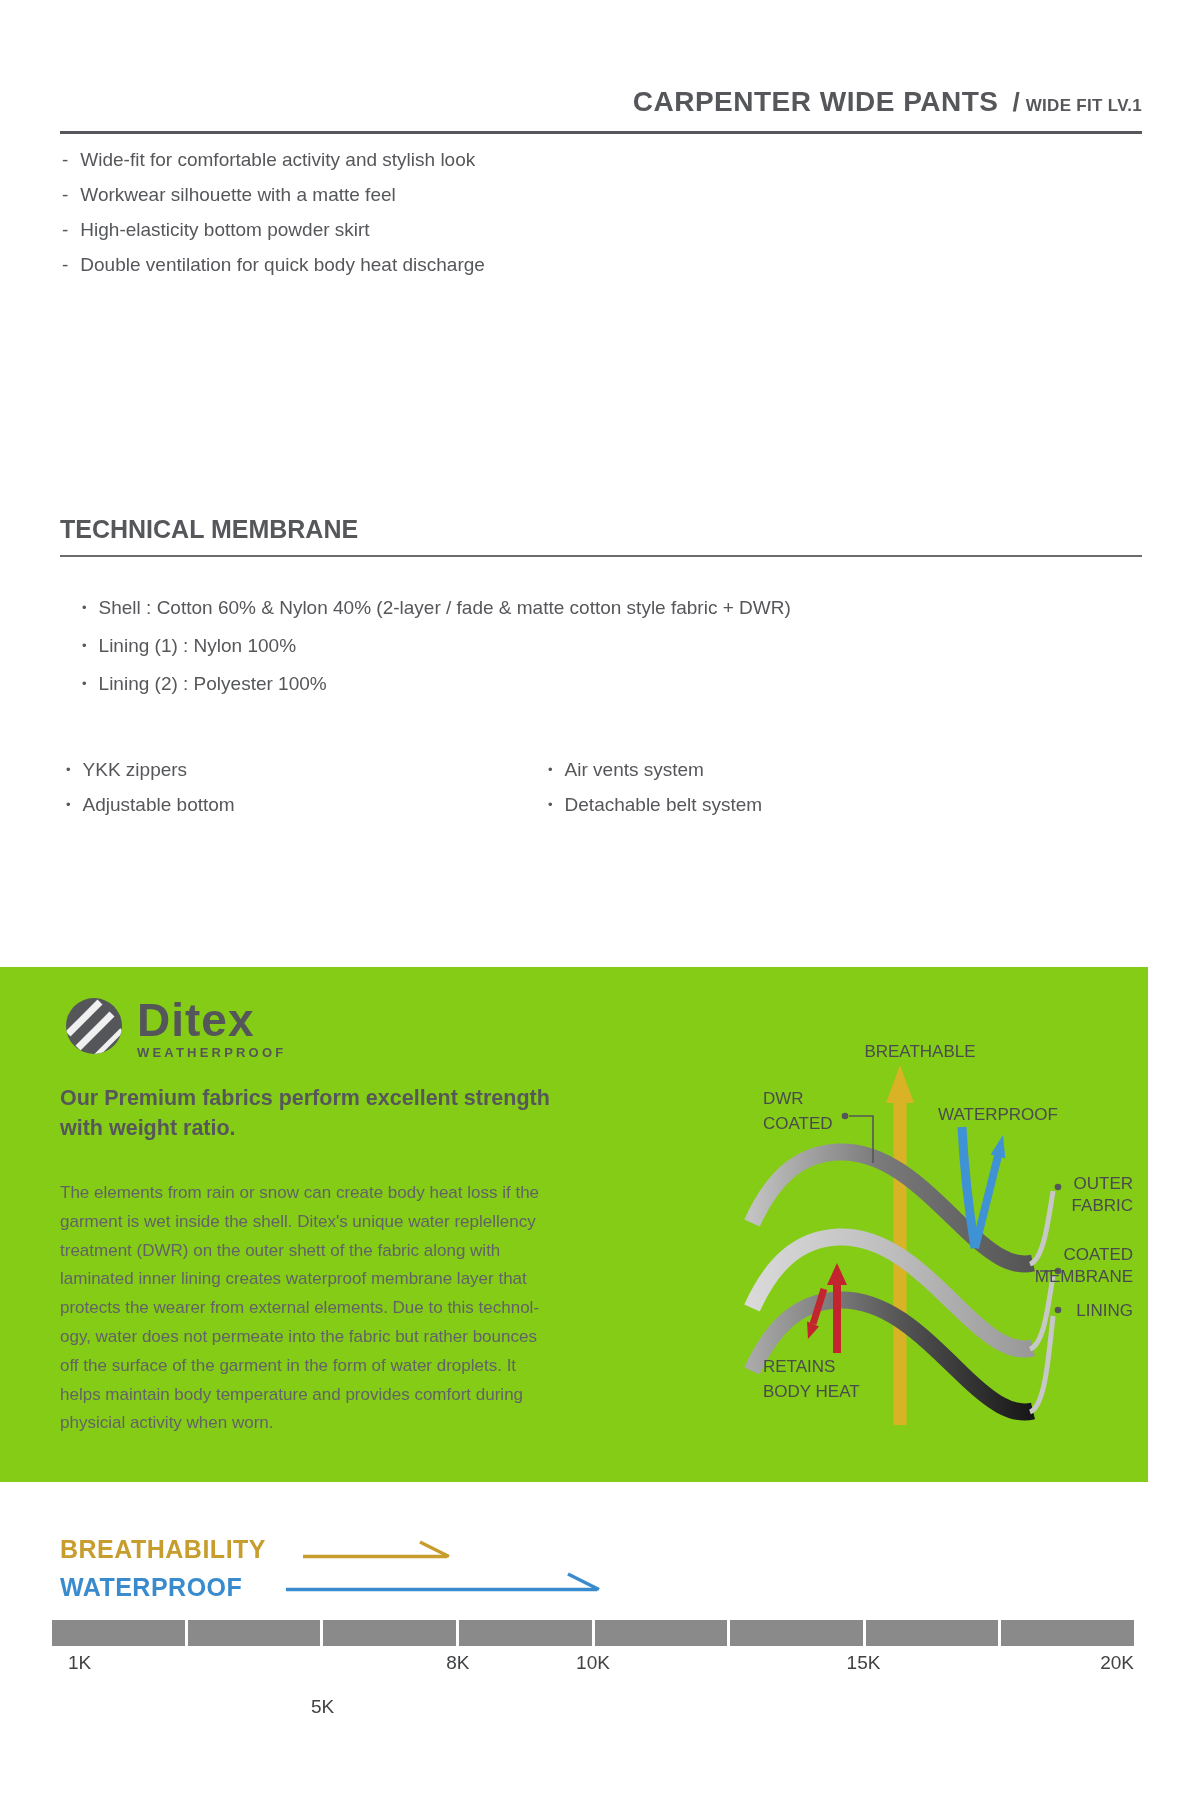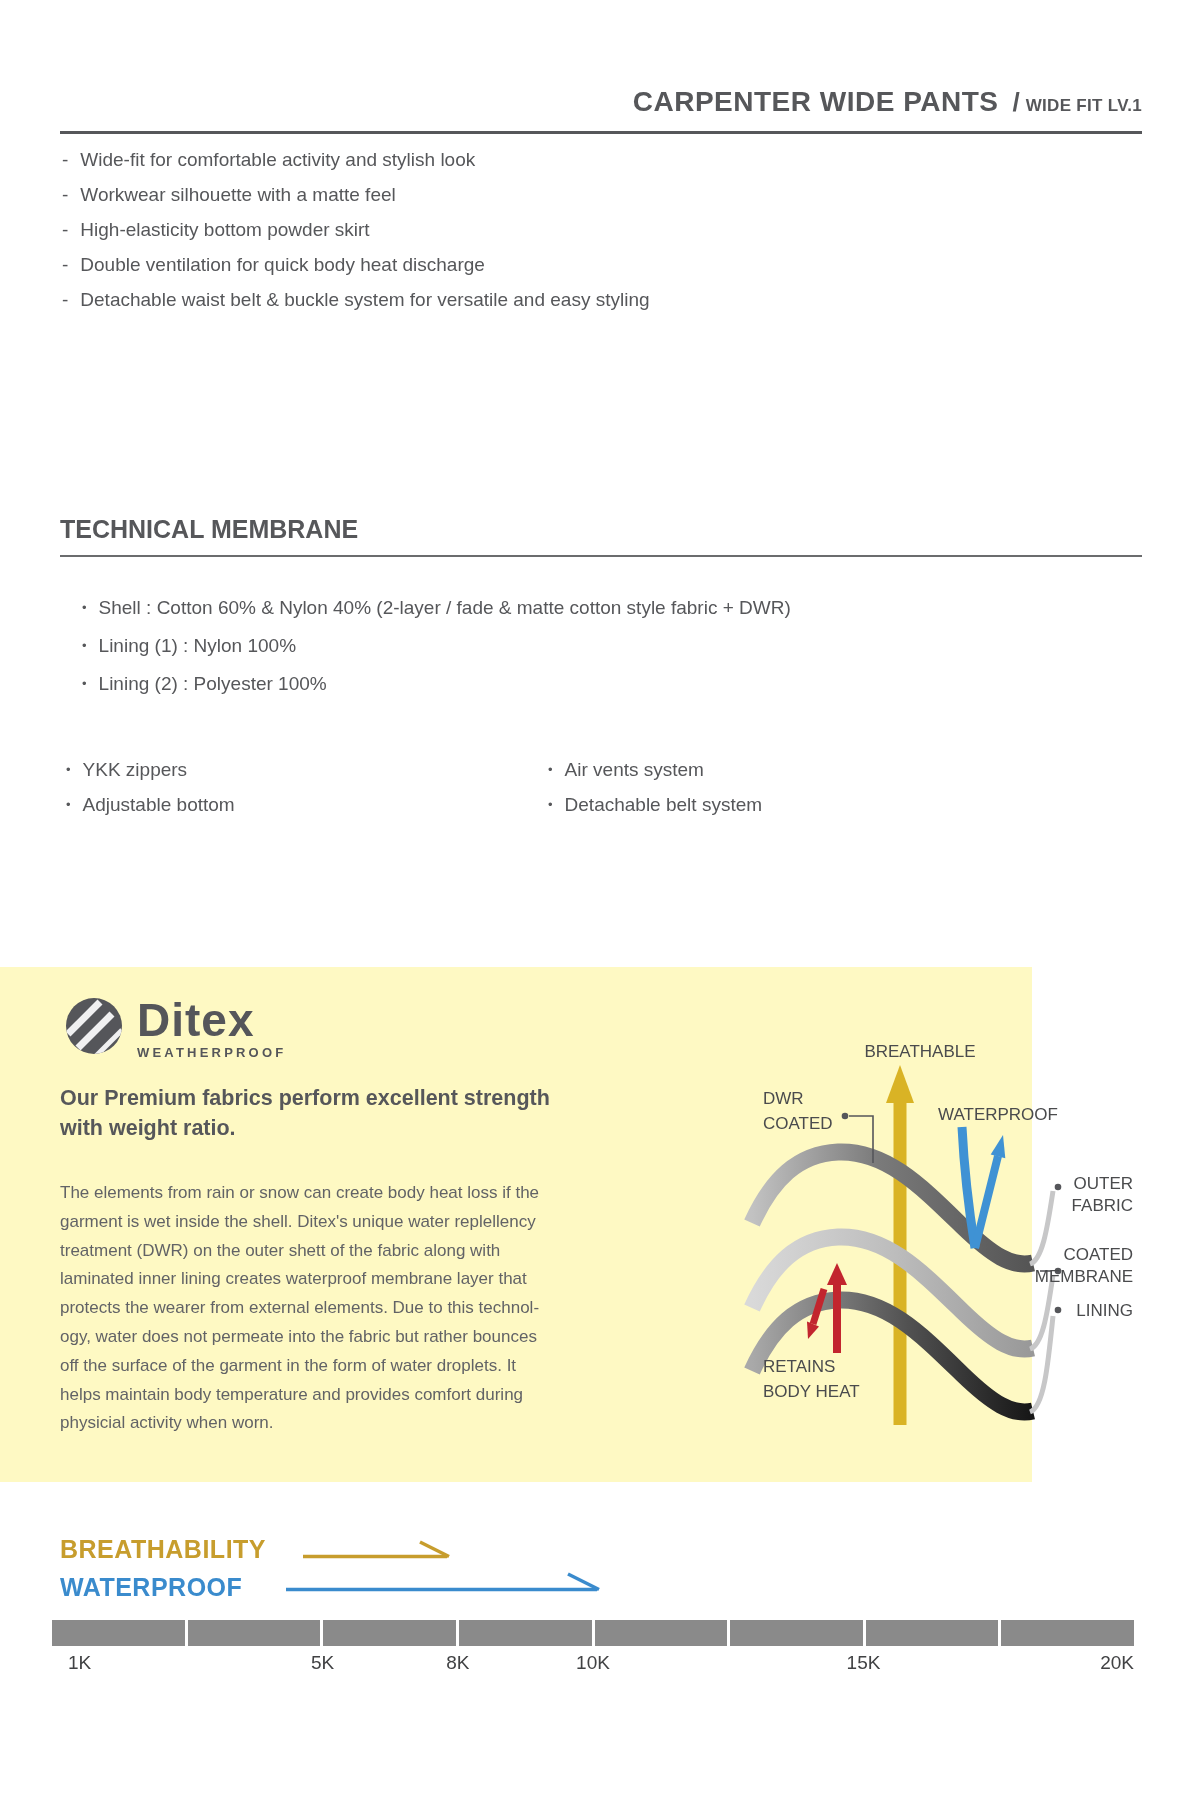--- a/index.html
+++ b/index.html
@@ -24,21 +24,21 @@
     border-bottom:2px solid #6b6c6e;padding-bottom:11px;}
   .bullets{list-style:none;margin:0;padding:0;}
   .bullets li{font-size:19px;color:#56575a;line-height:21px;}
   .bullets li::before{content:"•";font-size:13px;margin-right:12px;vertical-align:2px;}
   .materials{position:absolute;left:82px;top:597px;}
   .materials li{margin-bottom:17px;}
   .extras-left{position:absolute;left:66px;top:759px;}
   .extras-right{position:absolute;left:548px;top:759px;}
   .extras-left li,.extras-right li{margin-bottom:14px;}
   
-  .gray-section{position:absolute;left:0;top:967px;width:1032px;height:515px;background:#fef9c3;text-decoration:underline;}
+  .gray-section{position:absolute;left:0;top:967px;width:1148px;height:515px;background:#84cc16;text-decoration:underline;}
   .logo{position:absolute;left:66px;top:31px;display:flex;align-items:flex-start;}
   .logo-text{margin-left:15px;}
   .logo-brand{font-size:46px;font-weight:bold;color:#55565a;line-height:44px;letter-spacing:1px;}
   .logo-sub{font-size:13px;font-weight:bold;color:#55565a;letter-spacing:3.2px;margin-top:3px;}
   .ditex-headline{position:absolute;left:60px;top:116px;font-size:21.5px;font-weight:bold;
     color:#56575a;line-height:30px;white-space:pre-line;}
   .ditex-body{position:absolute;left:60px;top:212px;font-size:17px;color:#626366;
     line-height:28.8px;white-space:pre-line;}
   .diagram{position:absolute;left:640px;top:50px;}
   .diagram text{font-size:17px;fill:#4a4b4d;}
@@ -46,39 +46,38 @@
   .perf-label{position:absolute;left:60px;font-size:25px;font-weight:bold;letter-spacing:.5px;}
   .perf-breath{top:1535px;color:#c79d2d;}
   .perf-water{top:1573px;color:#3a8bcd;}
   .perf-arrows{position:absolute;left:0;top:1520px;}
   .scale-bar{position:absolute;left:52px;top:1620px;width:1082px;height:26px;display:flex;gap:3px;}
   .scale-bar .seg{flex:1;background:#8a8a8a;}
   .scale-labels{position:absolute;left:52px;top:1652px;width:1082px;height:26px;
     font-size:19px;color:#414244;}
   .scale-labels span{position:absolute;top:0;transform:translateX(-50%);}
   .scale-labels .t0{left:16px;transform:none;}
-  .scale-labels .t1{left:25%;}
+  .scale-labels .t1{left:25%;margin-top:44px;}
   .scale-labels .t2{left:37.5%;}
   .scale-labels .t3{left:50%;}
   .scale-labels .t4{left:75%;}
   .scale-labels .t5{left:100%;transform:translateX(-100%);}
 </style>
 </head>
 <body>
 
 <div class="title-block">
   <span class="title-main">CARPENTER WIDE PANTS</span><span class="title-slash">/</span><span class="title-fit">WIDE FIT LV.1</span>
 </div>
 
 <ul class="features">
   <li>Wide-fit for comfortable activity and stylish look</li>
   <li>Workwear silhouette with a matte feel</li>
   <li>High-elasticity bottom powder skirt</li>
   <li>Double ventilation for quick body heat discharge</li>
-  <li>Detachable waist belt &amp; buckle system for versatile and easy styling</li>
 </ul>
 
 <div class="tech-heading">TECHNICAL MEMBRANE</div>
 
 <ul class="bullets materials">
   <li>Shell : Cotton 60% &amp; Nylon 40% (2-layer / fade &amp; matte cotton style fabric + DWR)</li>
   <li>Lining (1) : Nylon 100%</li>
   <li>Lining (2) : Polyester 100%</li>
 </ul>
 

